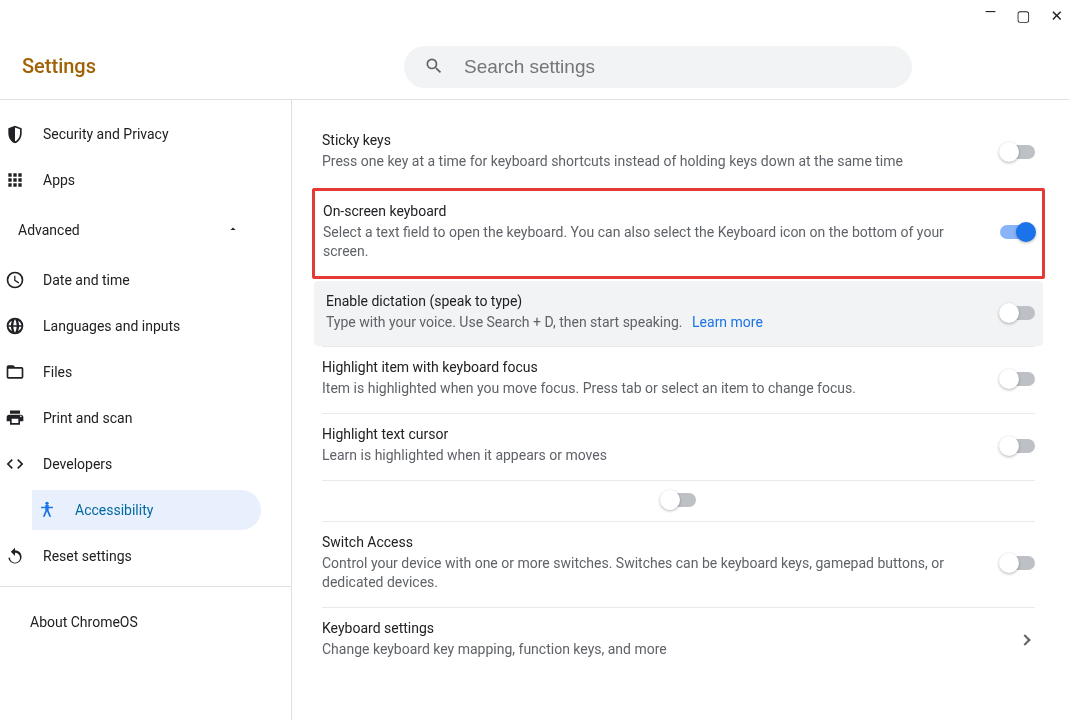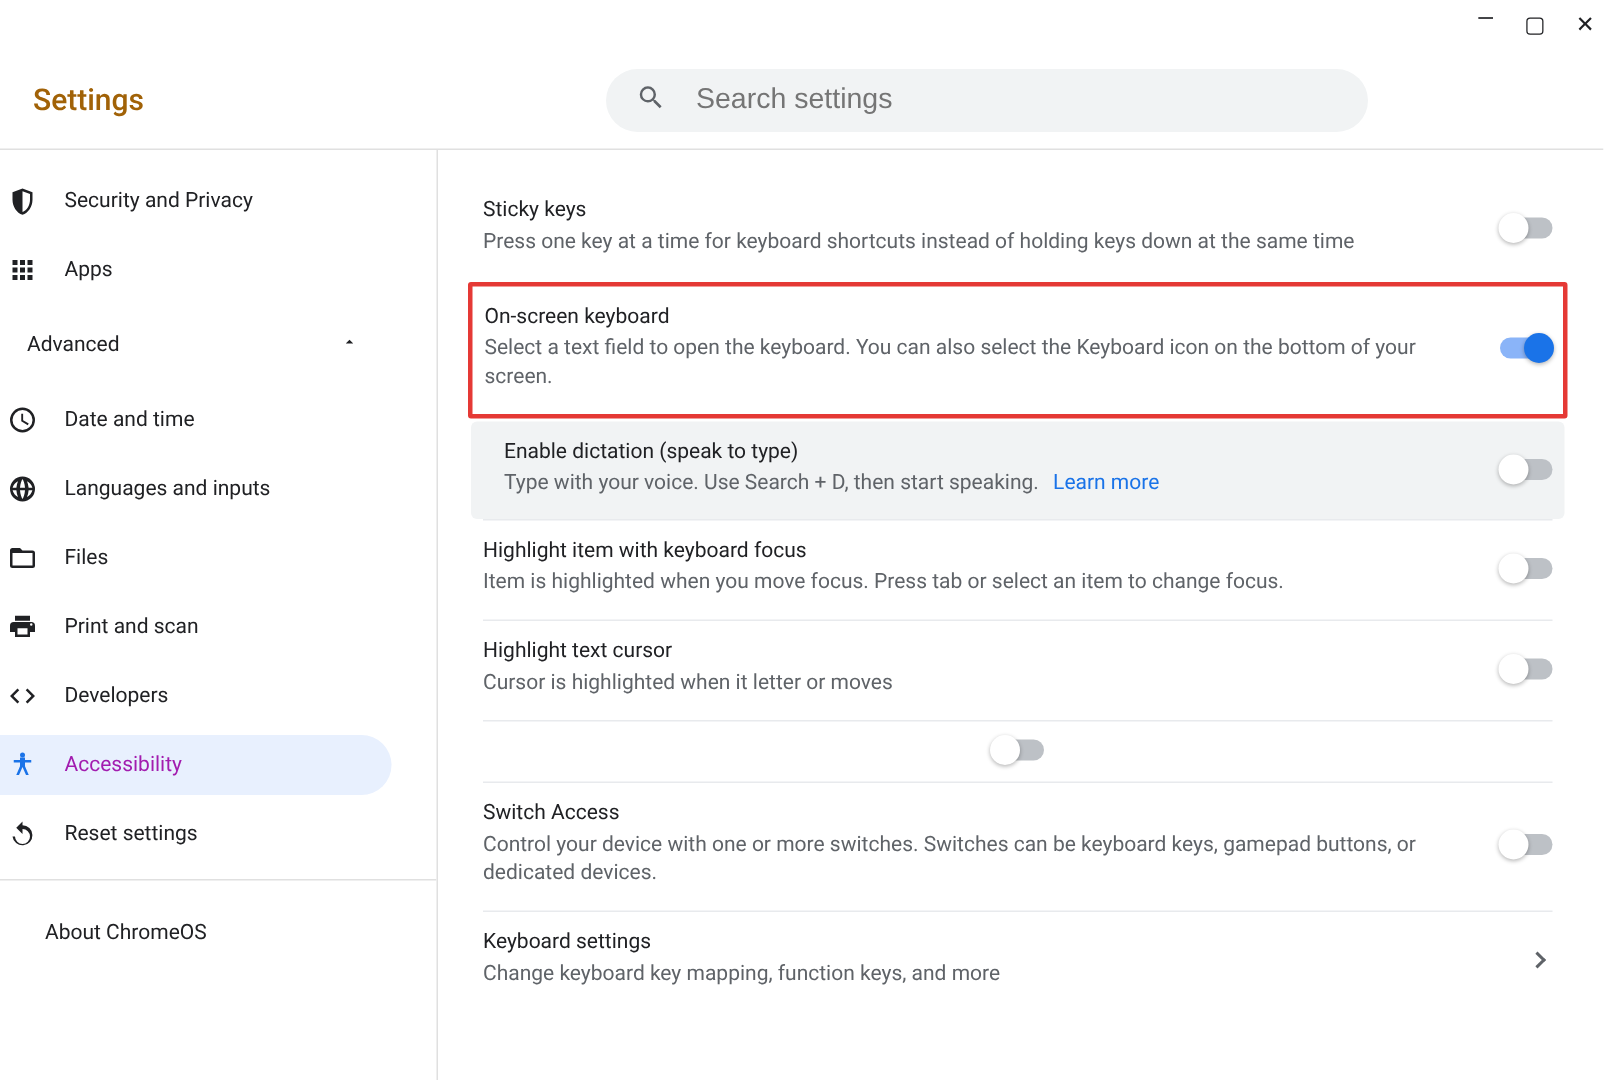--- a/index.html
+++ b/index.html
@@ -84,21 +84,22 @@
     margin: 6px 0;
     gap: 18px;
     font-size: 14px;
     color: #202124;
     cursor: pointer;
     border-radius: 0 20px 20px 0;
     margin-right: 30px;
   }
   .nav-item.active {
     background: #e8f0fe;
-    color: #a21caf;
+    color: #0369a1;
+    margin-left: 32px;
   }
   .nav-item.active .nav-icon svg { fill: #1a73e8; }
   .nav-icon {
     width: 20px; height: 20px;
     display: flex; align-items: center; justify-content: center;
   }
   .nav-icon svg { fill: #202124; }
   .nav-expand {
     justify-content: space-between;
     margin: 10px 30px 10px 0;
@@ -134,21 +135,21 @@
   .row.highlighted-red {
     border: 3px solid #e53935;
     border-radius: 2px;
     padding: 12px 8px 14px 8px;
     margin: 2px -10px;
     border-top: 3px solid #e53935;
   }
   .row.highlighted-grey {
     background: #f1f3f4;
     border-radius: 4px;
-    padding-left: 22px;
+    padding-left: 12px;
     padding-right: 8px;
     margin: 0 -8px;
     border-top: none;
   }
   .row.highlighted-red + .row { border-top: none; }
   .row-text { flex: 1; }
   .row-title {
     font-size: 14px;
     color: #202124;
     margin-bottom: 4px;
@@ -340,21 +341,21 @@
       <div class="row-sub">Item is highlighted when you move focus. Press tab or select an item to change focus.</div>
     </div>
     <div class="toggle">
         <div class="knob"></div>
       </div>
   </div>
 
   <div class="row">
     <div class="row-text">
       <div class="row-title">Highlight text cursor</div>
-      <div class="row-sub">Cursor is highlighted when it letter or moves</div>
+      <div class="row-sub">Learn is highlighted when it appears or moves</div>
     </div>
     <div class="toggle">
         <div class="knob"></div>
       </div>
   </div>
 
   <div class="row">
     <div class="toggle">
         <div class="knob"></div>
       </div>

